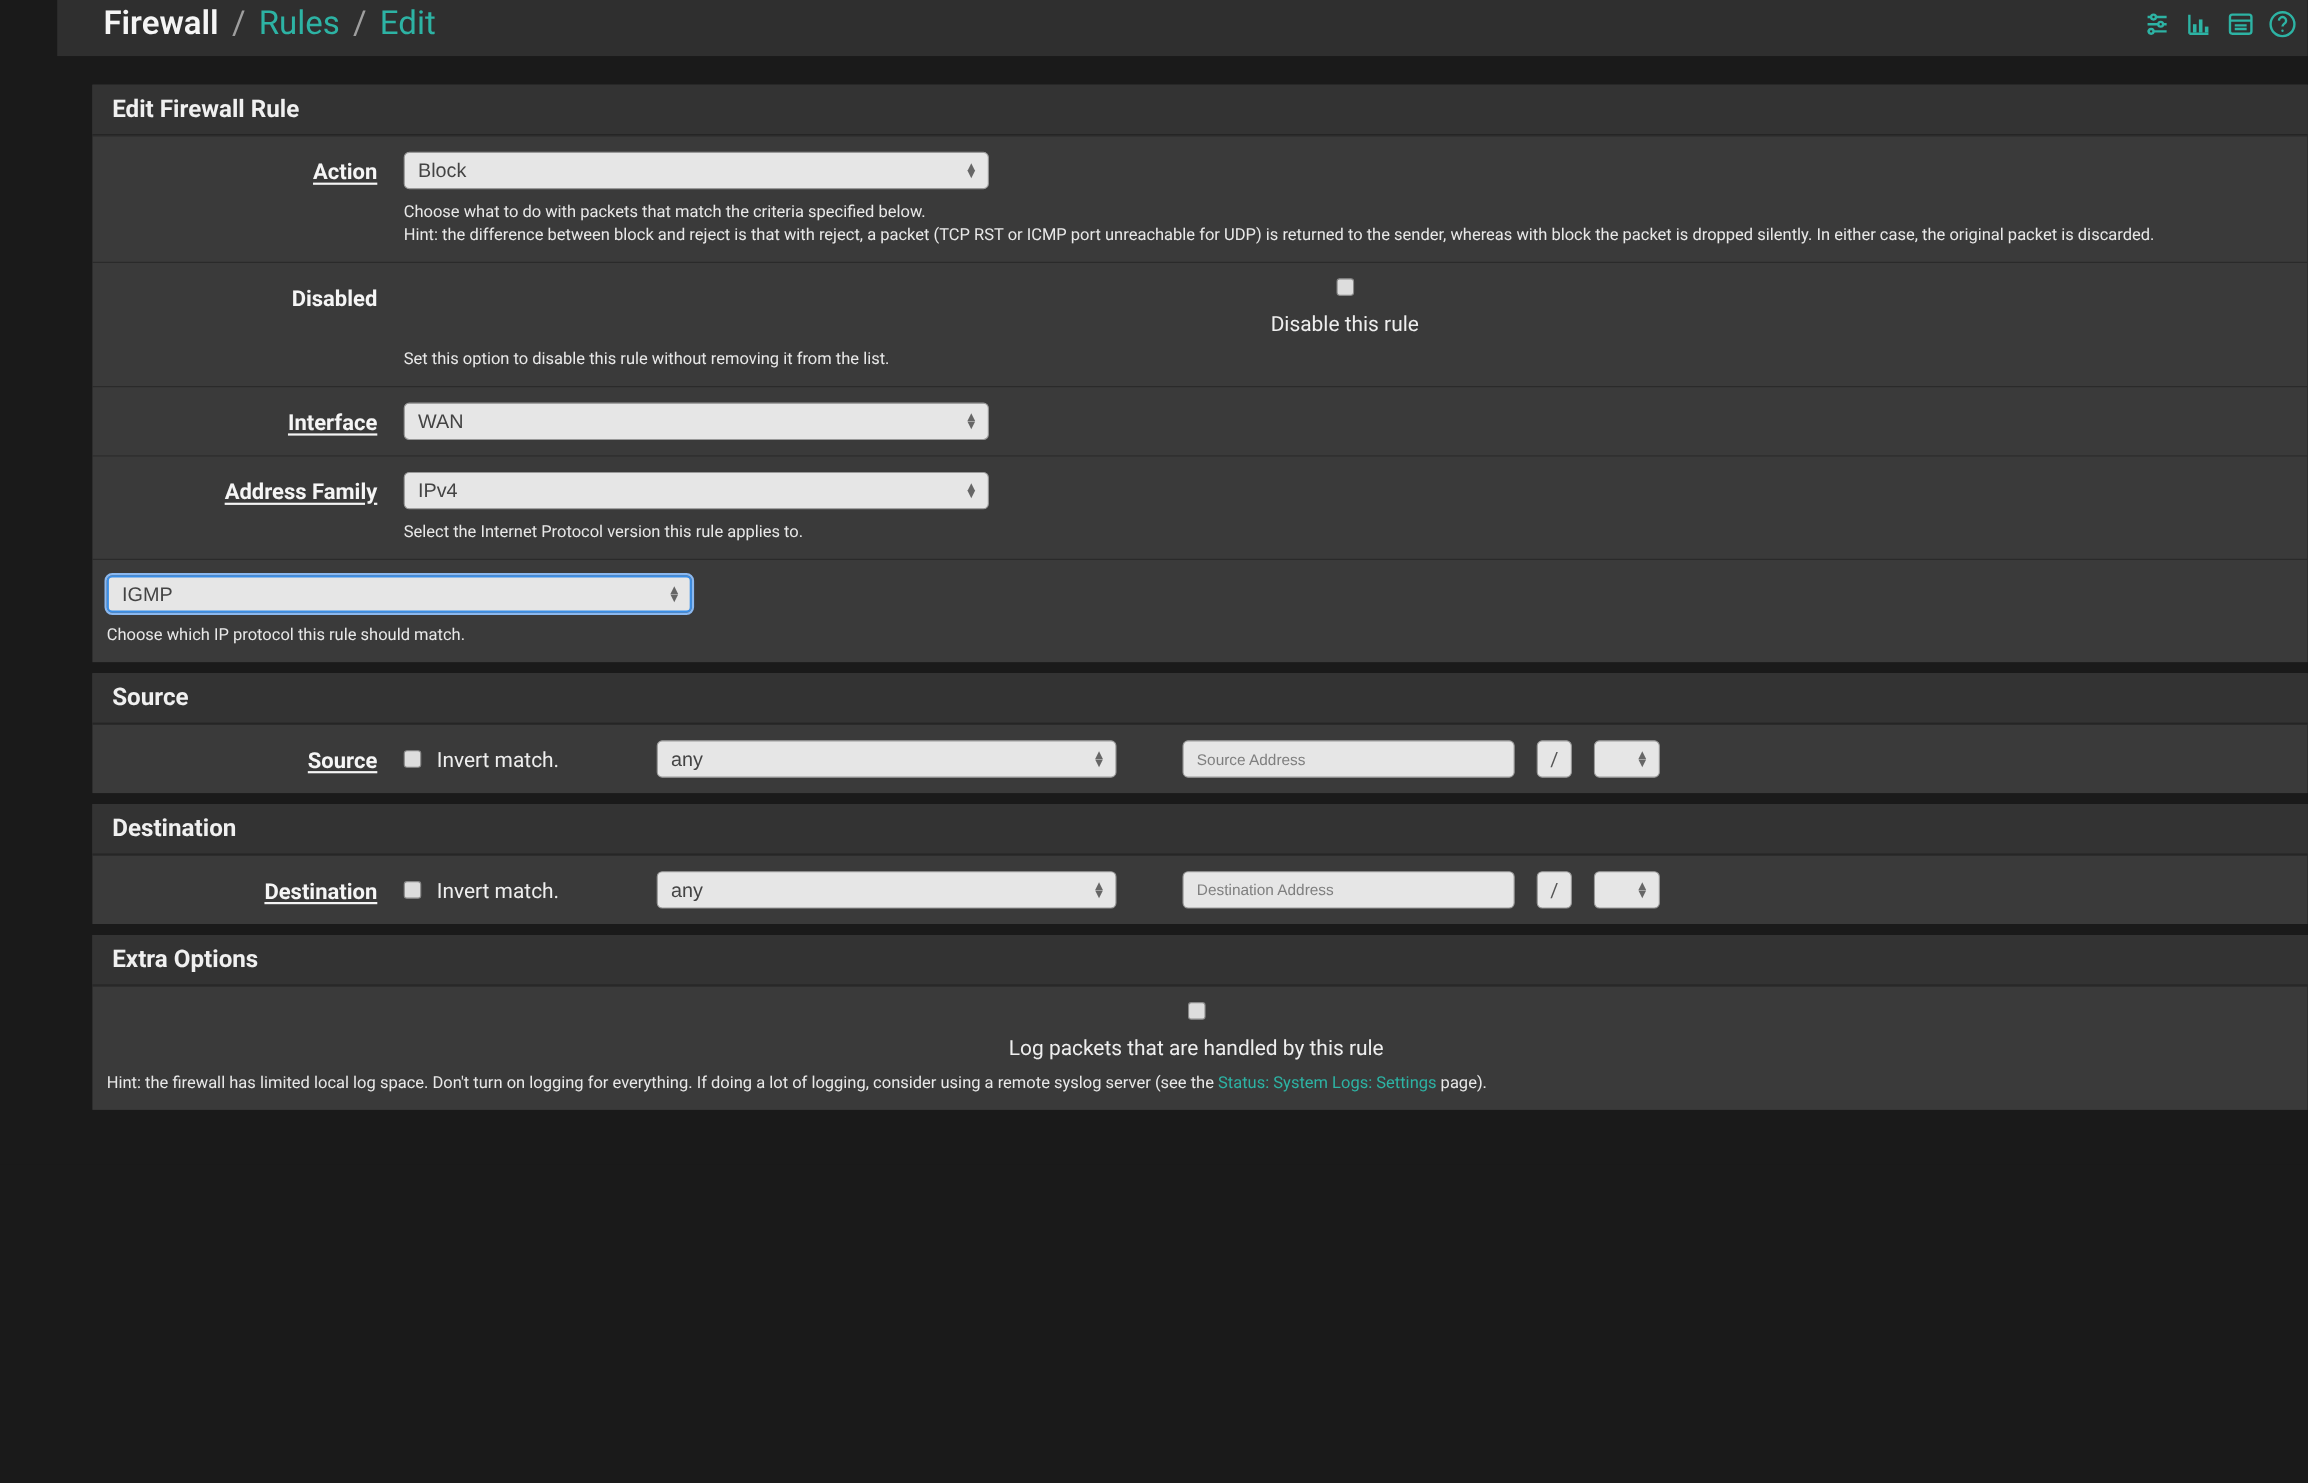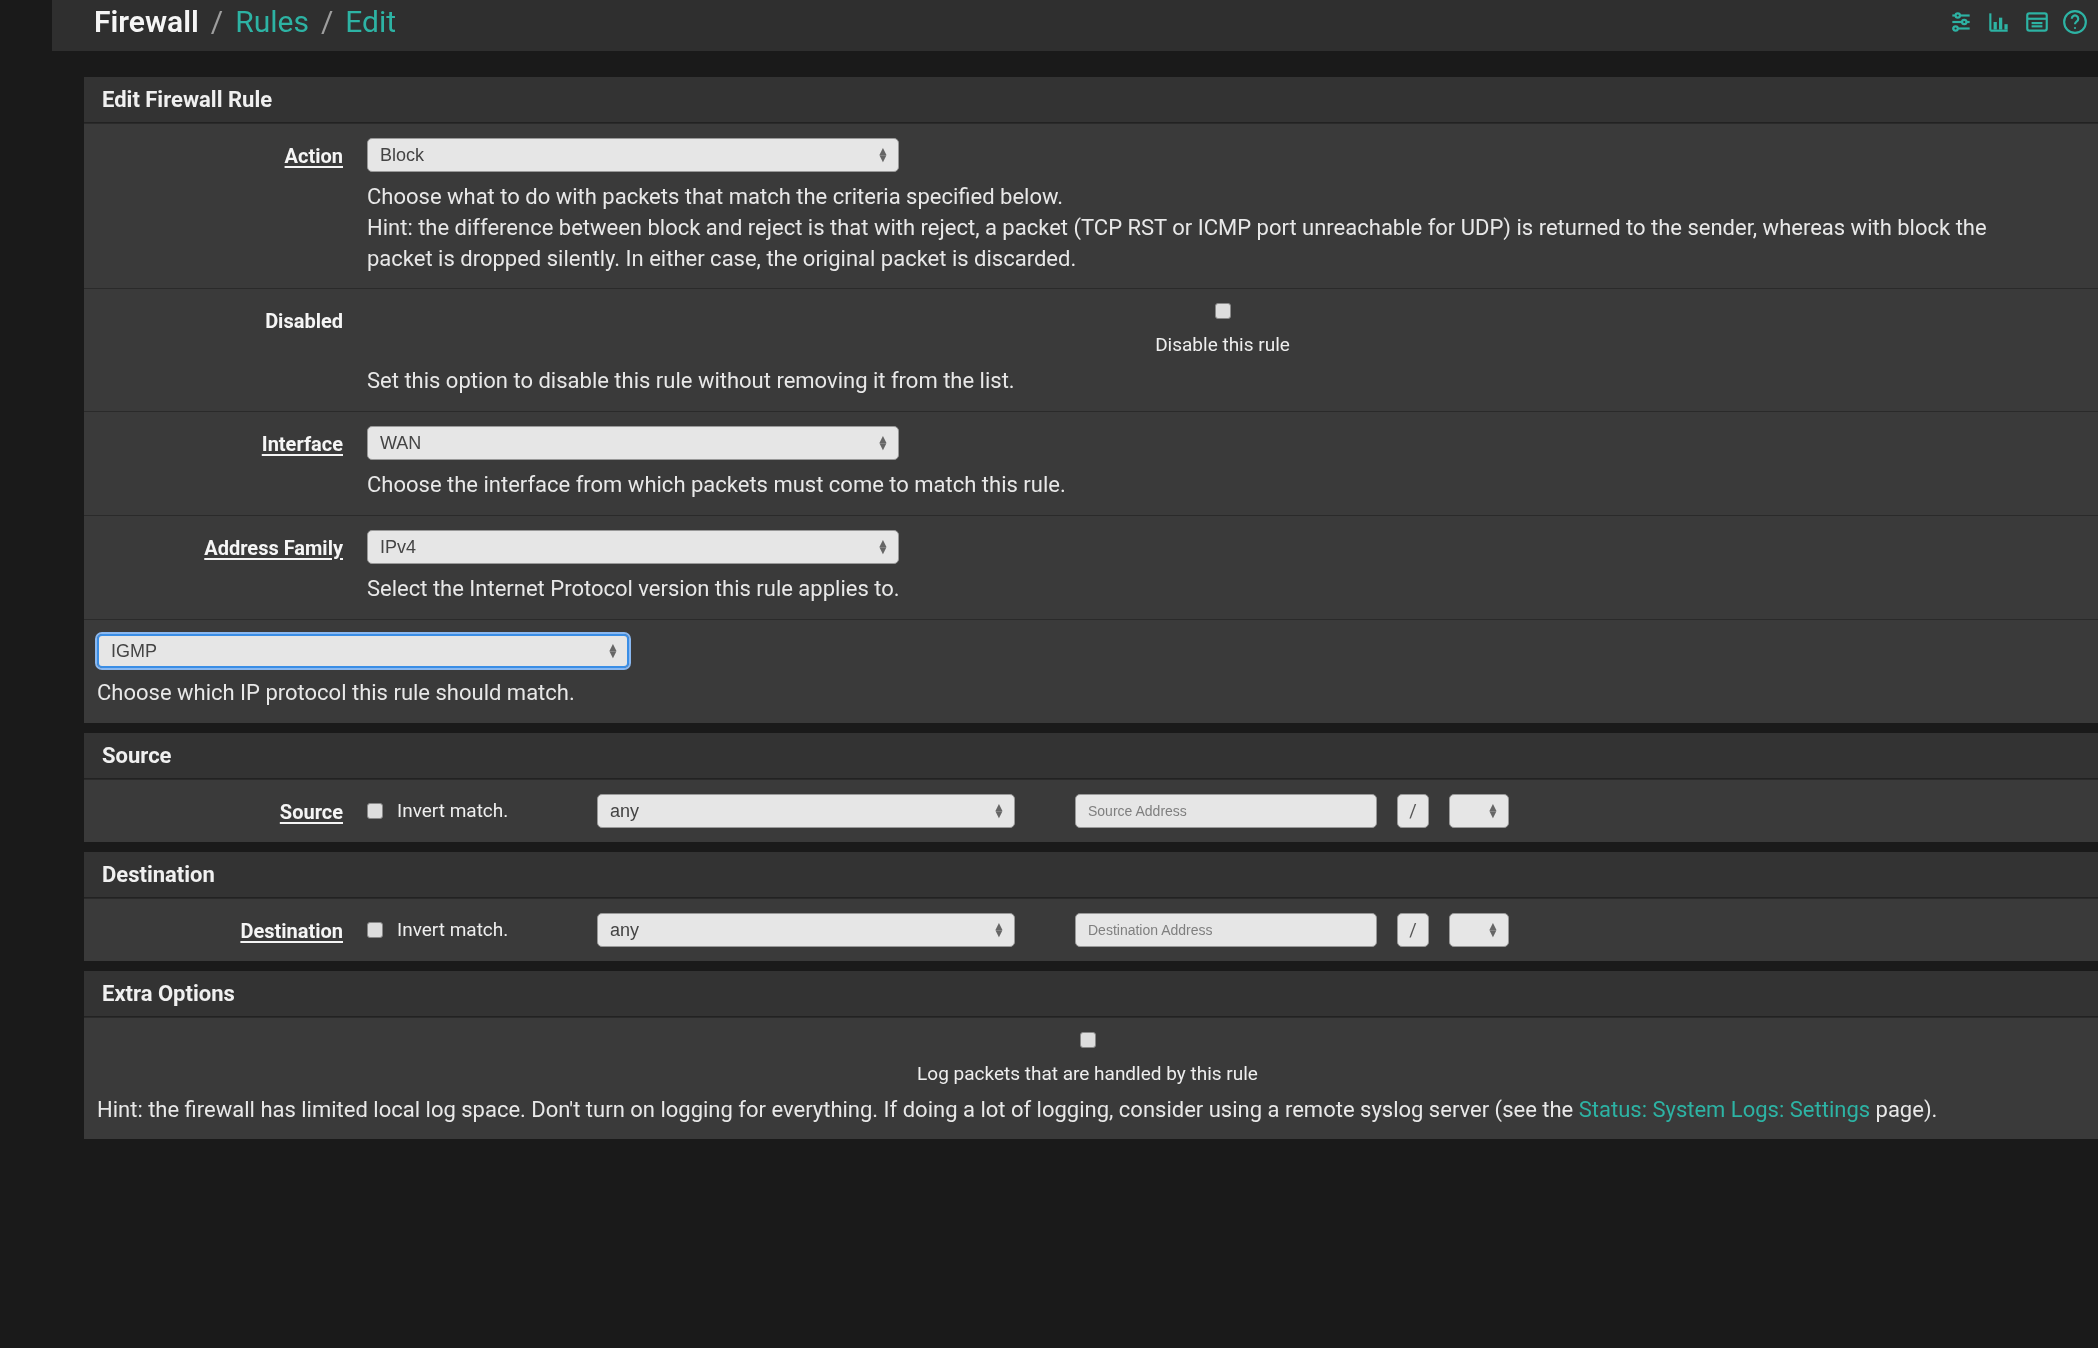--- a/index.html
+++ b/index.html
@@ -119,21 +119,21 @@
     right: 10px;
     top: 50%;
     transform: translateY(-50%);
     pointer-events: none;
     font-size: 12px;
     color: #666;
     line-height: 7px;
   }
   .help-text {
     margin-top: 10px;
-    font-size: 22px;
+    font-size: 15px;
     color: #e8e8e8;
     line-height: 1.4;
     max-width: 1060px;
   }
   .help-text.wide { max-width: none; padding-right: 30px; }
   .help-text a { color: #2db3a4; text-decoration: none; }
   .checkbox-line {
     display: flex;
     align-items: center;
     gap: 14px;
@@ -285,21 +285,20 @@
 
     <div class="form-row">
       <div class="label-col"><label>Interface</label></div>
       <div class="field-col">
         <div class="select-wrap">
           <select class="pf-select">
             <option>WAN</option>
           </select>
           <div class="select-arrows">▲<br>▼</div>
         </div>
-        <div class="help-text">Choose the interface from which packets must come to match this rule.</div>
       </div>
     </div>
 
     <div class="form-row">
       <div class="label-col"><label>Address Family</label></div>
       <div class="field-col">
         <div class="select-wrap">
           <select class="pf-select">
             <option>IPv4</option>
           </select>

